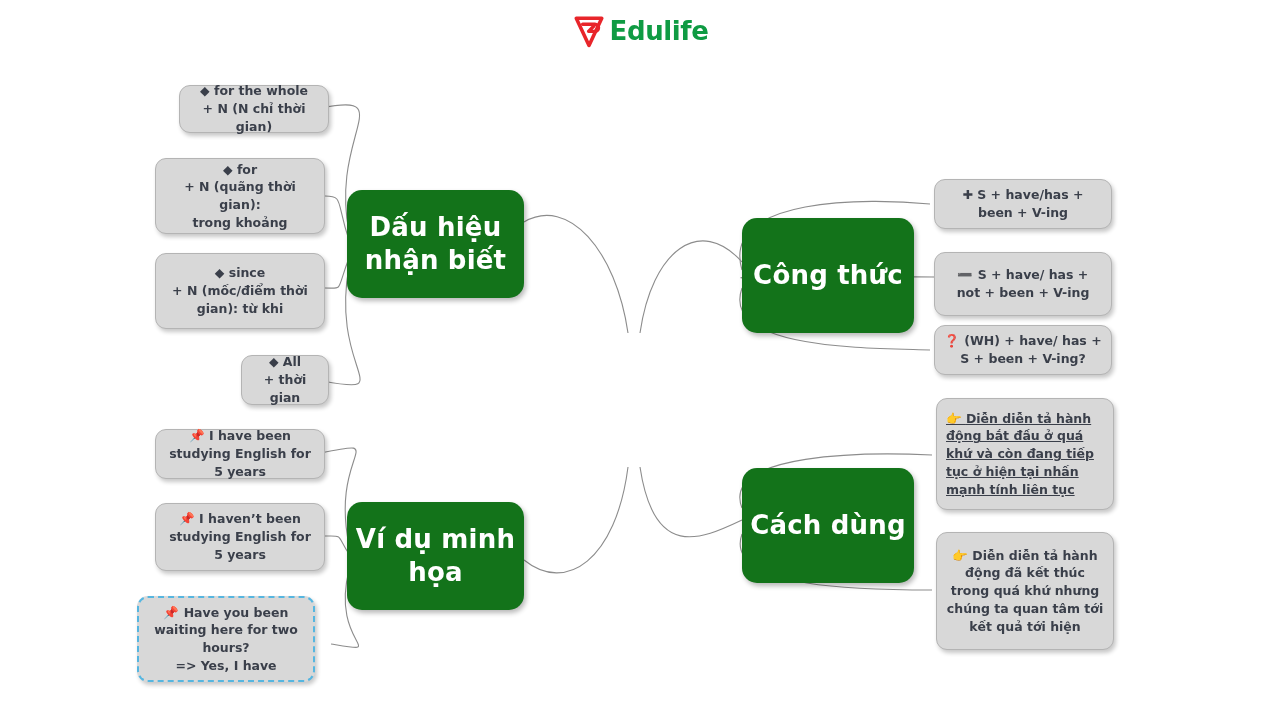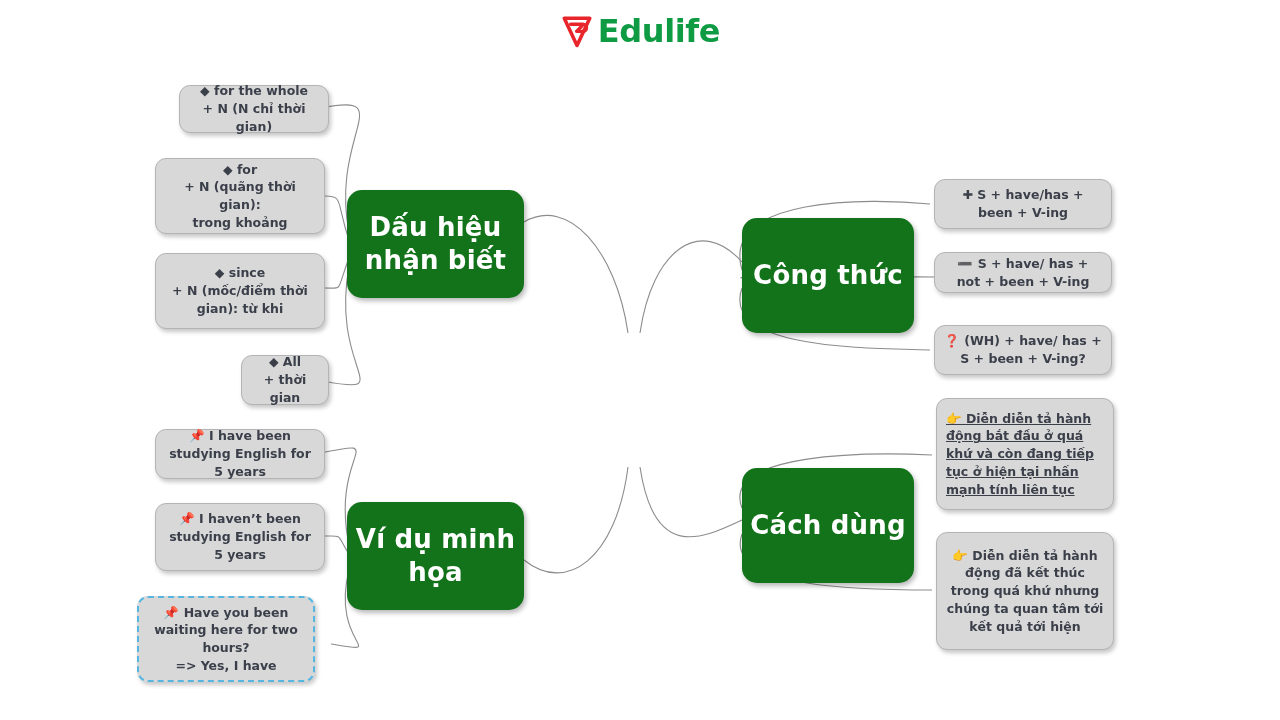--- a/index.html
+++ b/index.html
@@ -13,21 +13,21 @@
 
   
   .logo-bar {
     position: absolute; left: 0; top: 0; width: 1280px; height: 62px;
     display: flex; align-items: center; justify-content: center;
   }
   .logo { display: flex; align-items: center; gap: 4px; }
   .logo-mark { width: 34px; height: 34px; display: block; }
   .logo-text {
     font-family: "DejaVu Sans", "Liberation Sans", sans-serif;
-    font-size: 32px; font-weight: 700; color: #0f9b43;
+    font-size: 26px; font-weight: 700; color: #0f9b43;
     letter-spacing: -0.4px; line-height: 1;
   }
 
   
   #links { position: absolute; left: 0; top: 0; width: 1280px; height: 720px; }
   #links path { fill: none; stroke: #8c8c8c; stroke-width: 1.1; }
 
   
   .node { position: absolute; display: flex; align-items: center; justify-content: center; }
 
@@ -148,21 +148,21 @@
   </div>
 
   <div class="node node-leaf leaf-selected" style="left:137px; top:596px; width:178px; height:86px;">
     <span><i class="bullet">📌 </i>Have you been waiting here for two hours?<br>=&gt; Yes, I have</span>
   </div>
 
   <div class="node node-leaf" style="left:934px; top:179px; width:178px; height:50px;">
     <span><i class="bullet">✚ </i>S + have/has + been + V-ing</span>
   </div>
 
-  <div class="node node-leaf" style="left:934px; top:252px; width:178px; height:41px;">
+  <div class="node node-leaf" style="left:934px; top:252px; width:178px; height:64px;">
     <span><i class="bullet">➖ </i>S + have/ has + not + been + V-ing</span>
   </div>
 
   <div class="node node-leaf" style="left:934px; top:325px; width:178px; height:50px;">
     <span><i class="bullet">❓ </i>(WH) + have/ has + S + been + V-ing?</span>
   </div>
 
   <div class="node node-leaf leaf-left-align" style="left:936px; top:398px; width:178px; height:112px;">
     <span><i class="bullet">👉 </i>Diễn diễn tả hành động bắt đầu ở quá khứ và còn đang tiếp tục ở hiện tại nhấn mạnh tính liên tục</span>
   </div>

